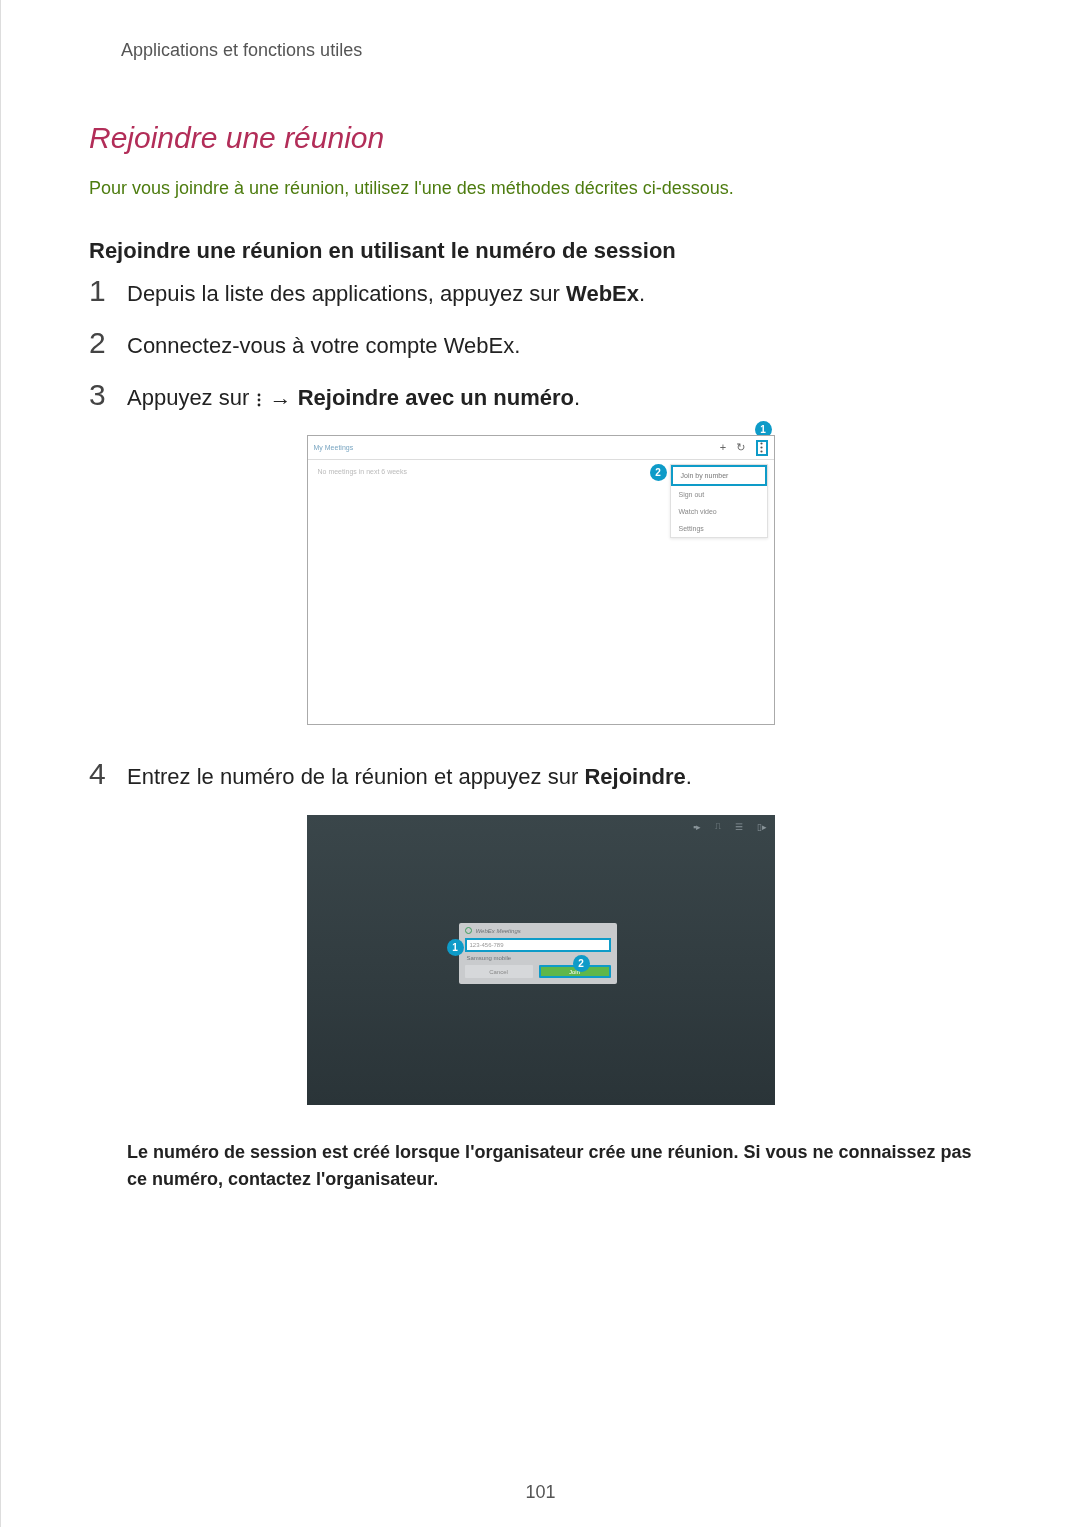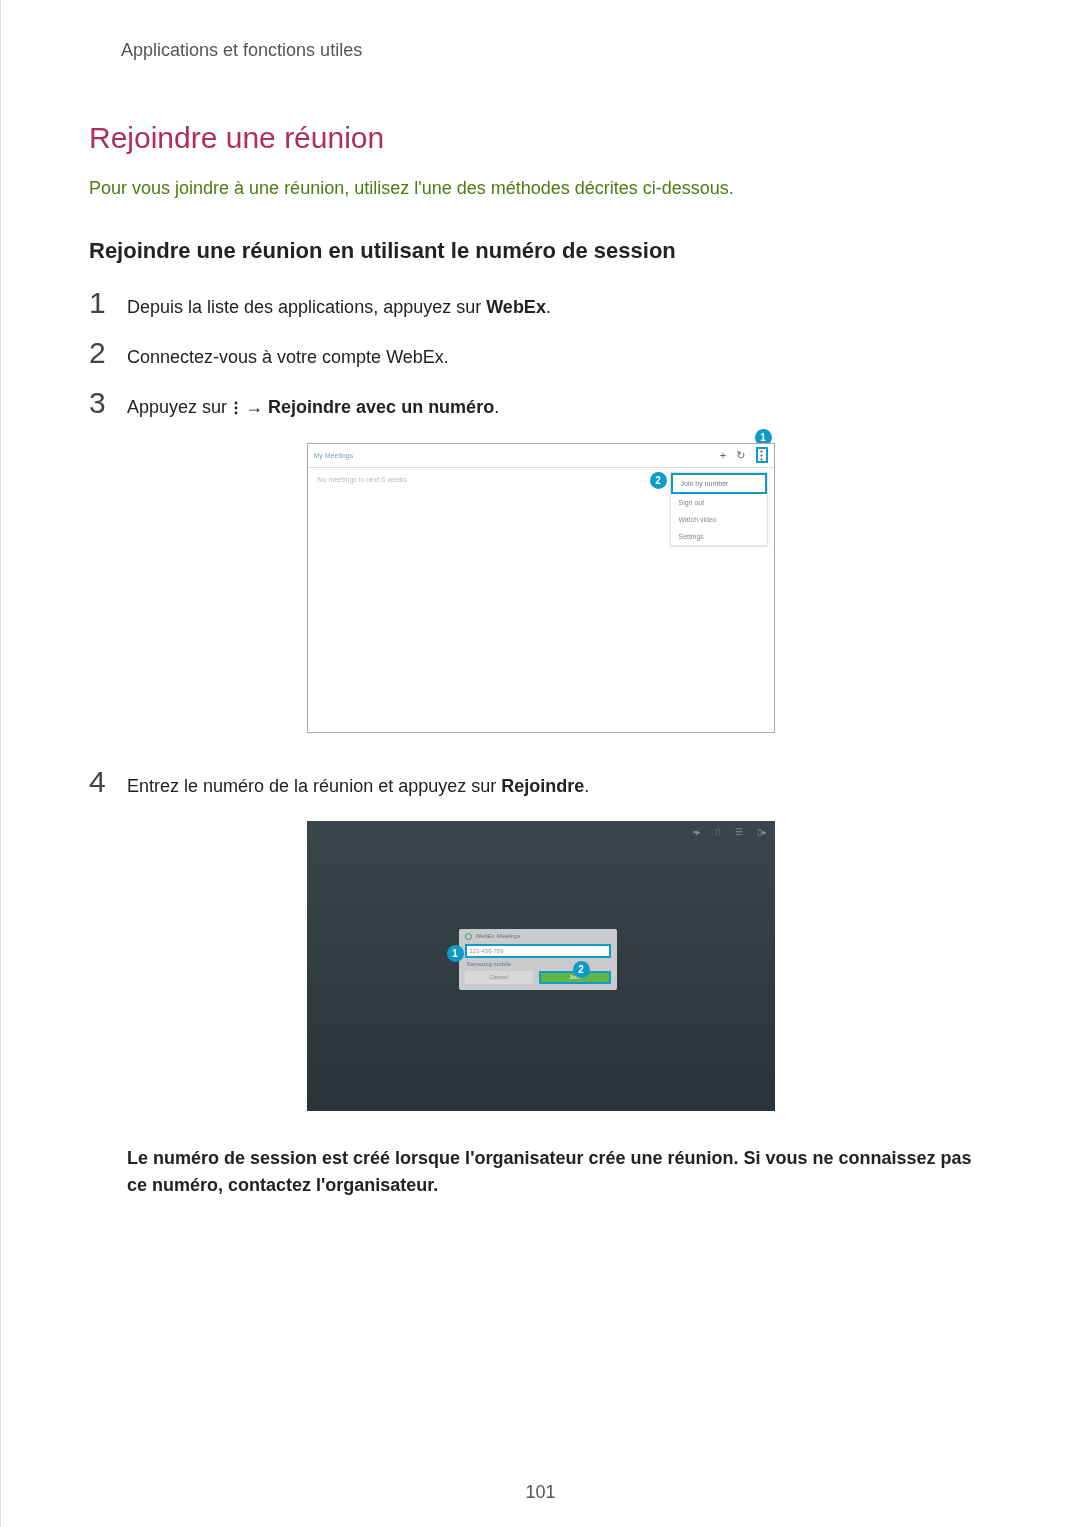--- a/index.html
+++ b/index.html
@@ -21,46 +21,47 @@
       font-weight: 400;
       margin-bottom: 60px;
       margin-left: 32px;
     }
 
     .section-title {
       color: #b22d58;
       font-size: 30px;
       font-weight: 500;
       margin-bottom: 20px;
+      font-style: italic;
     }
 
     .intro-text {
       font-size: 18px;
       color: #4d7c0f;
       margin-bottom: 36px;
       line-height: 1.5;
     }
 
     .subsection-title {
       font-size: 22px;
       font-weight: 700;
       color: #222;
-      margin-bottom: 24px;
+      margin-bottom: 12px;
     }
 
     .step { display: flex; align-items: baseline; margin-bottom: 18px; }
     .step-num {
       font-size: 30px;
       color: #444;
       font-weight: 400;
       width: 38px;
       flex-shrink: 0;
       line-height: 1;
     }
-    .step-text { font-size: 18px; color: #222; line-height: 1.4; }
+    .step-text { font-size: 22px; color: #222; line-height: 1.4; }
     .step-text b, .step-text .bold { font-weight: 700; }
 
     .more-dots {
       display: inline-block;
       width: 4px;
       position: relative;
       top: 2px;
       margin: 0 2px;
     }
     .more-dots svg { display: block; }

